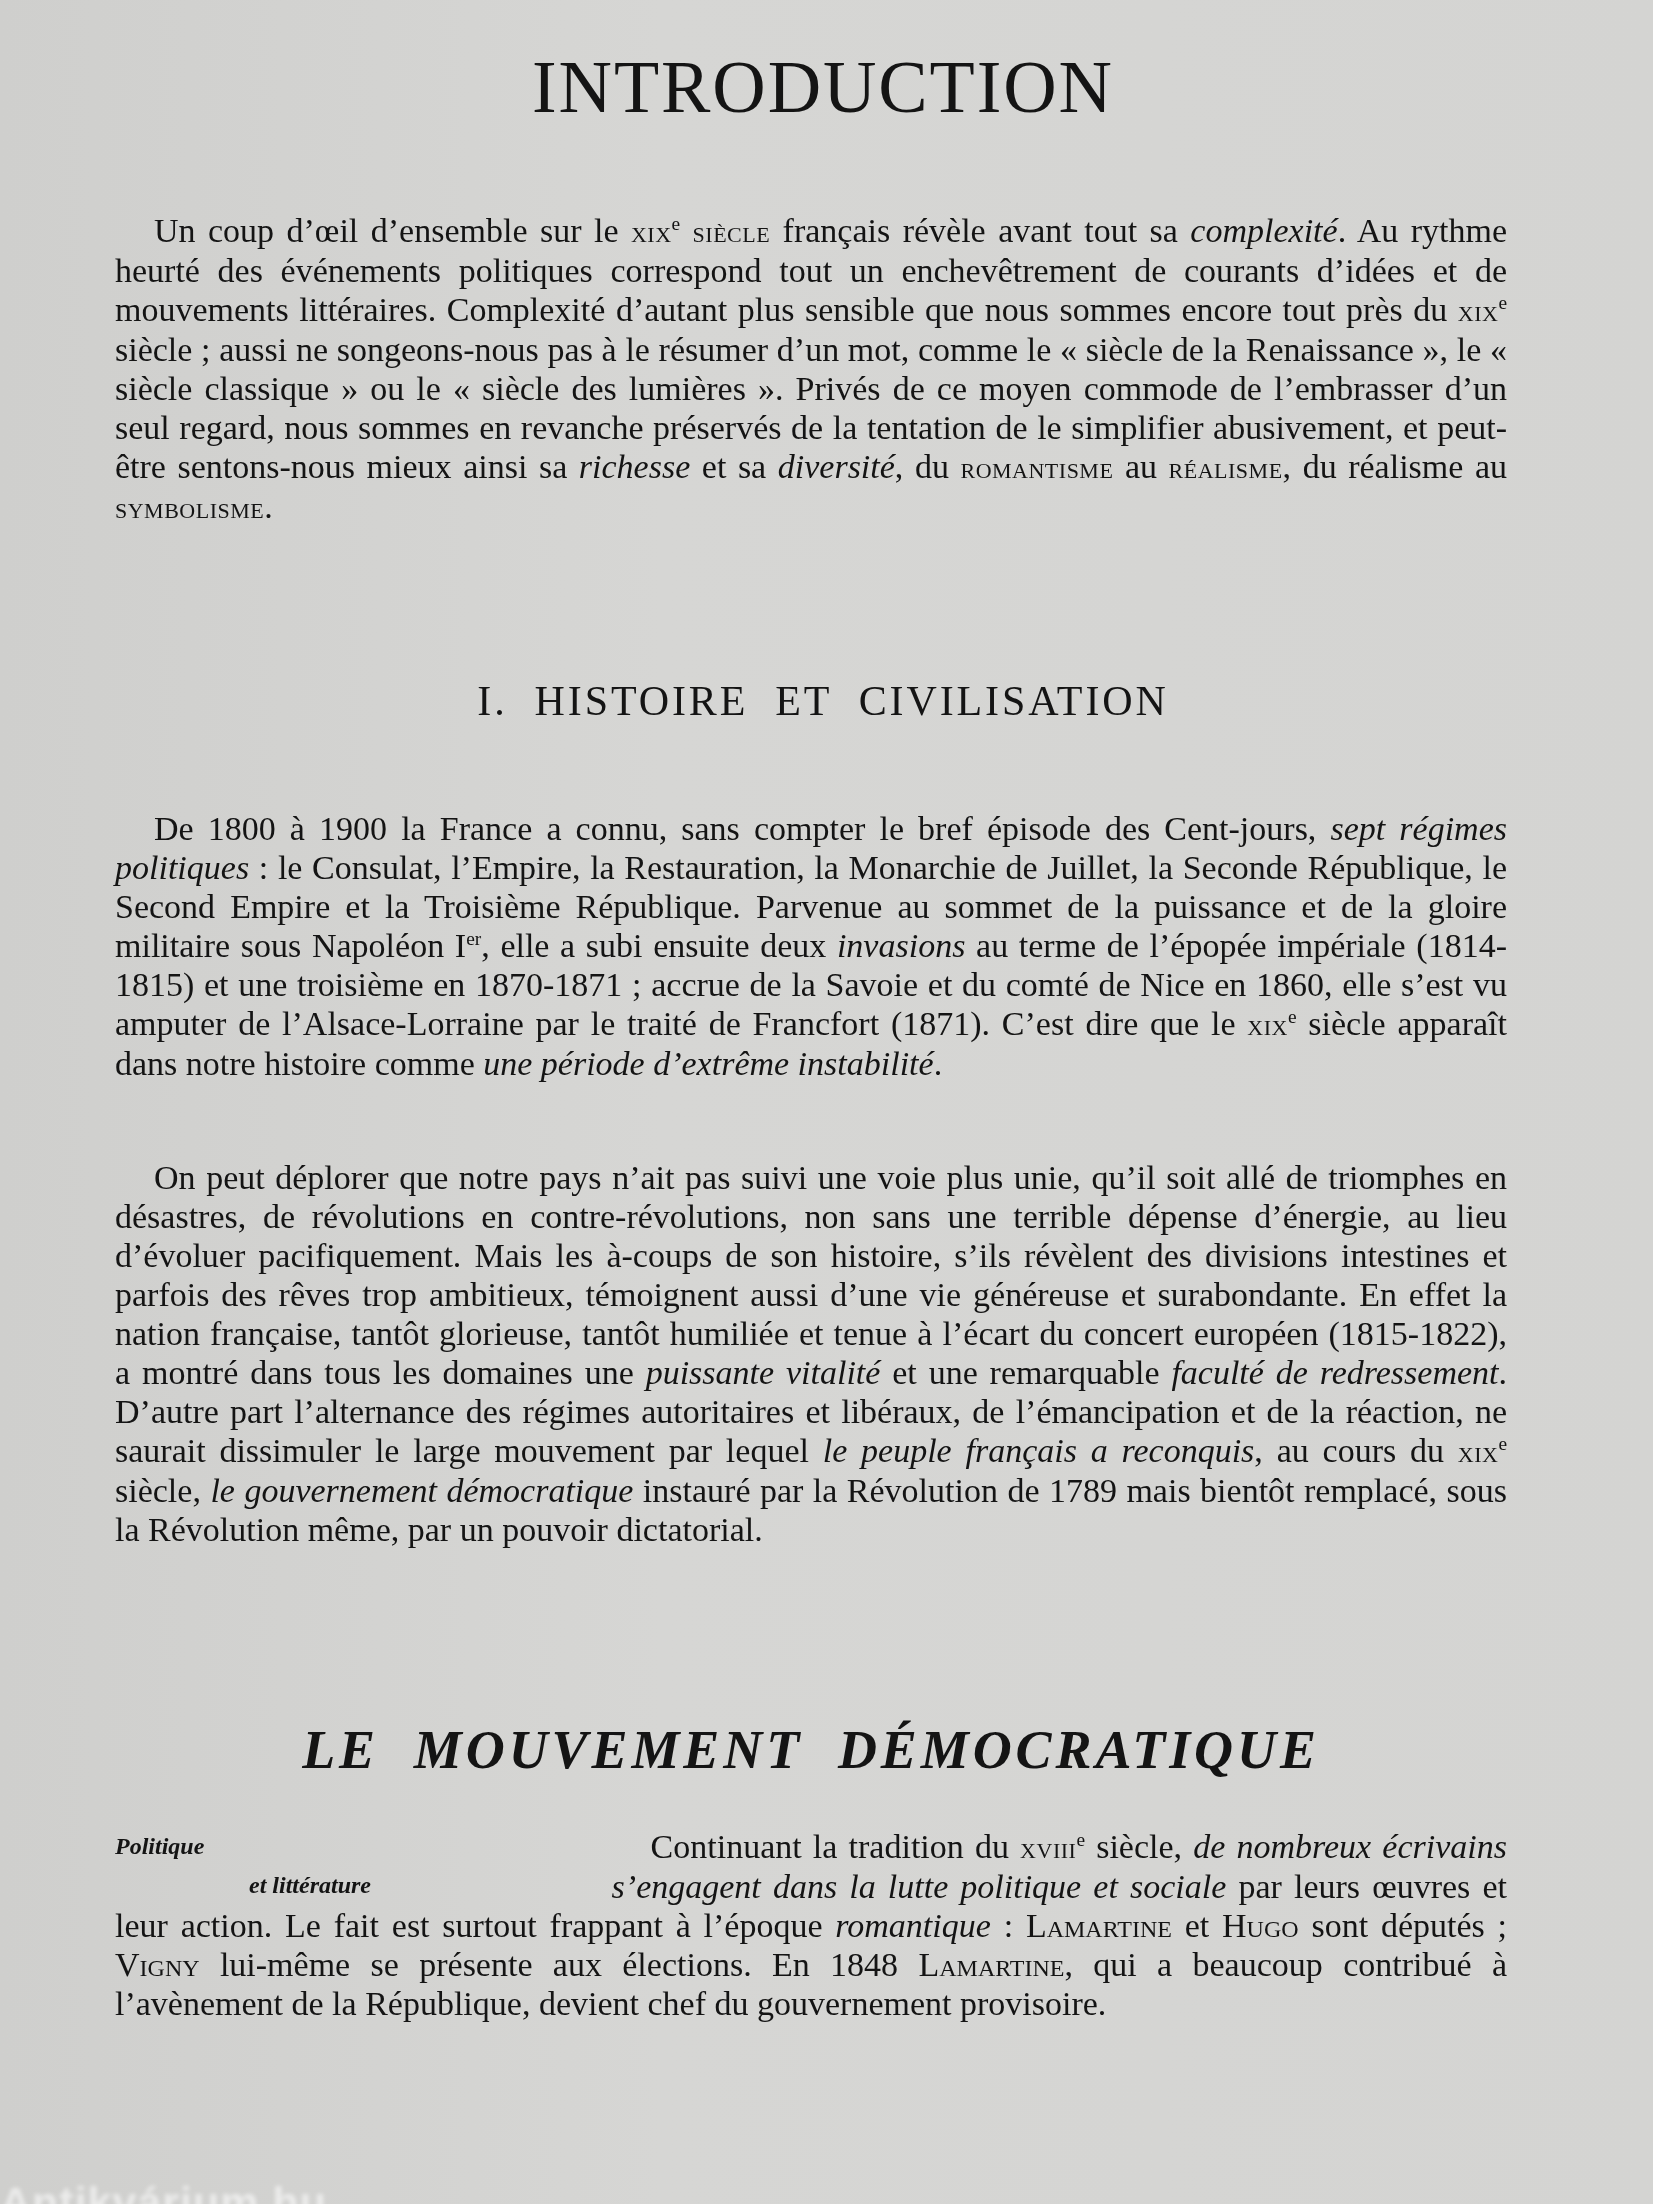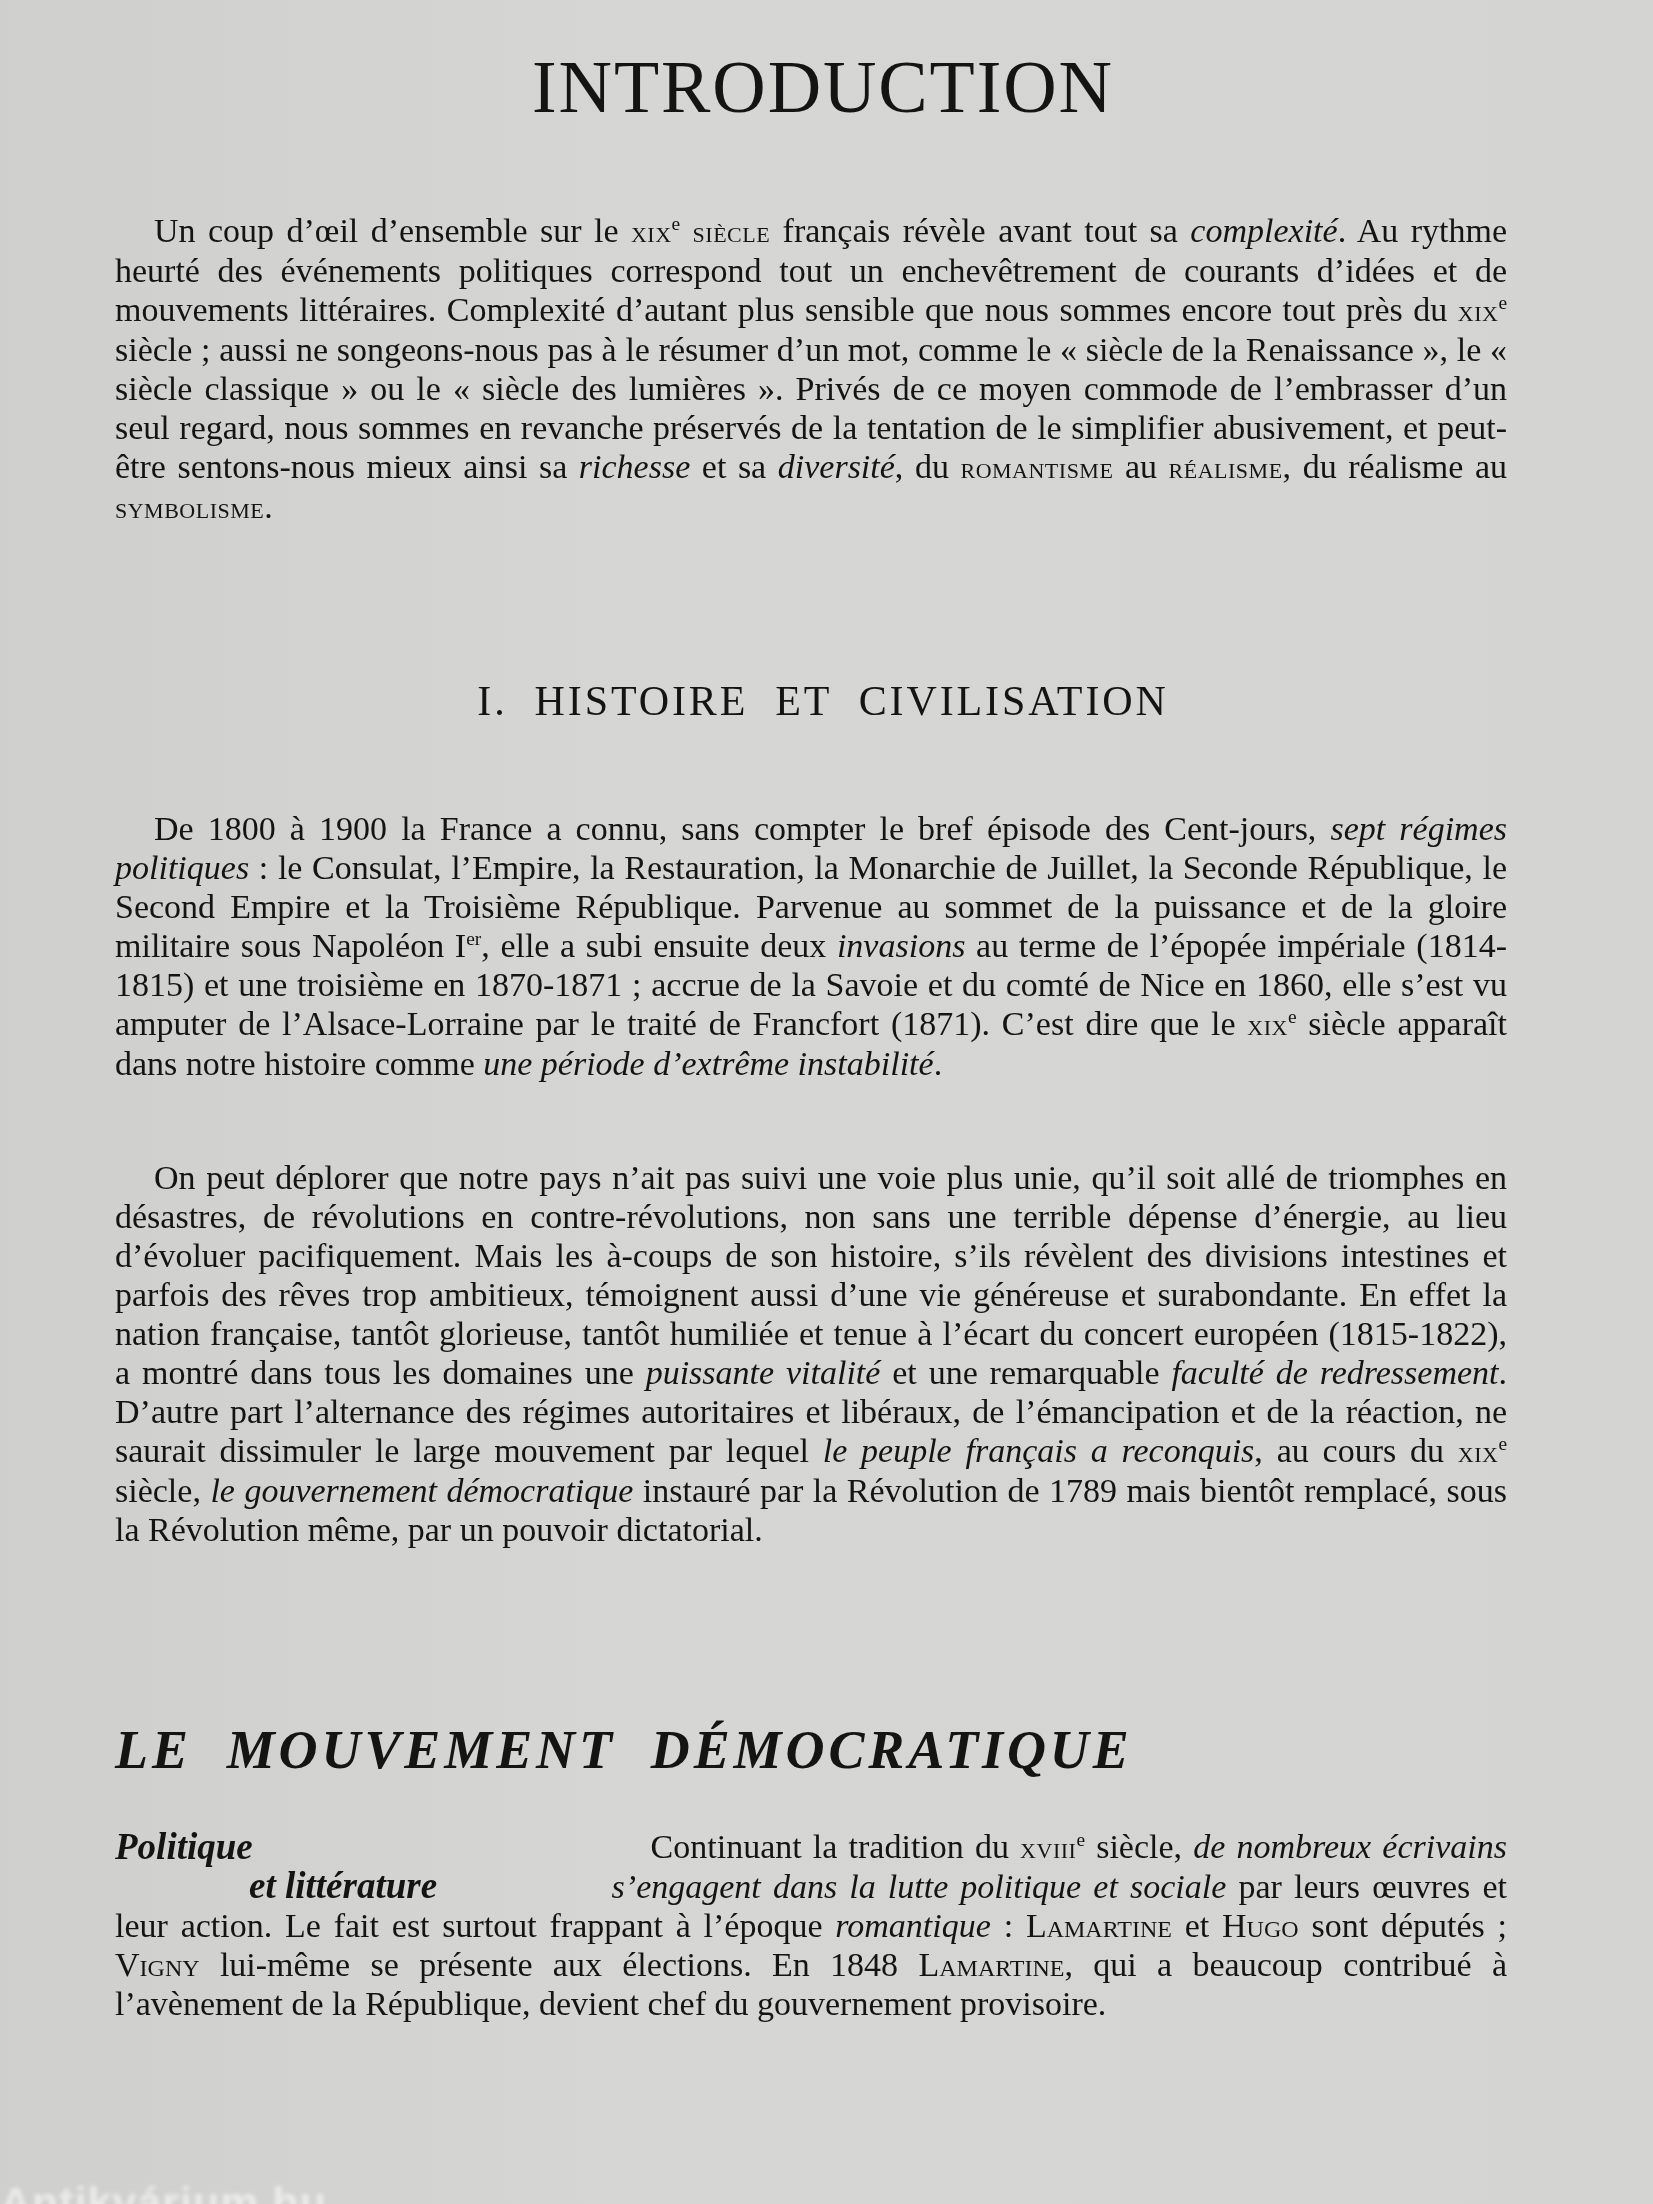--- a/index.html
+++ b/index.html
@@ -17,40 +17,40 @@
       text-align: center; font-size: 74px; letter-spacing: 1.9px;
       font-weight: normal; margin: 0; line-height: 1;
     }
     .h-section {
       position: absolute; left: 0; top: 668px; width: 1392px;
       text-align: center; font-size: 42px; letter-spacing: 2.9px;
       font-weight: normal; margin: 12px; line-height: 1; word-spacing: 13.6px;
     }
     .h-sub {
       position: absolute; left: 0; top: 1723px; width: 1392px;
-      text-align: left; font-size: 54px; font-style: italic;
+      text-align: center; font-size: 54px; font-style: italic;
       letter-spacing: 3.9px; word-spacing: 17.5px; margin: 0; line-height: 1;
     }
     .para {
       position: absolute; left: 0; width: 1392px;
       font-size: 34px; line-height: 39px;
       text-align: justify; text-align-last: left;
       margin: 0;
     }
     .para .indent { display: inline-block; width: 39px; }
     .p1 { top: 211px; }
     .p2 { top: 797px; margin-top: 12px; }
     .p3 { top: 1158px; }
     .p4 { top: 1827px; }
     .sc { font-variant: small-caps; font-size: 31px; letter-spacing: 0.5px; }
     .scl { font-variant: small-caps; }
     sup { font-size: 19.4px; line-height: 0; vertical-align: super; }
     .side-head {
       float: left; width: 485px; margin-right: 11.6px;
-      font-style: italic; font-weight: bold; font-size: 37px; line-height: 39px;
+      font-style: italic; font-weight: bold; font-size: 24px; line-height: 39px;
     }
     .side-head .l2 { display: block; padding-left: 134px; }
     .watermark {
       position: absolute; left: 0; top: 2178px;
       font-family: "Liberation Sans", sans-serif; font-weight: bold;
       font-size: 43px; color: rgba(255,255,255,0.6); filter: blur(1.9px);
       letter-spacing: 1px;
     }
   </style>
 </head>

